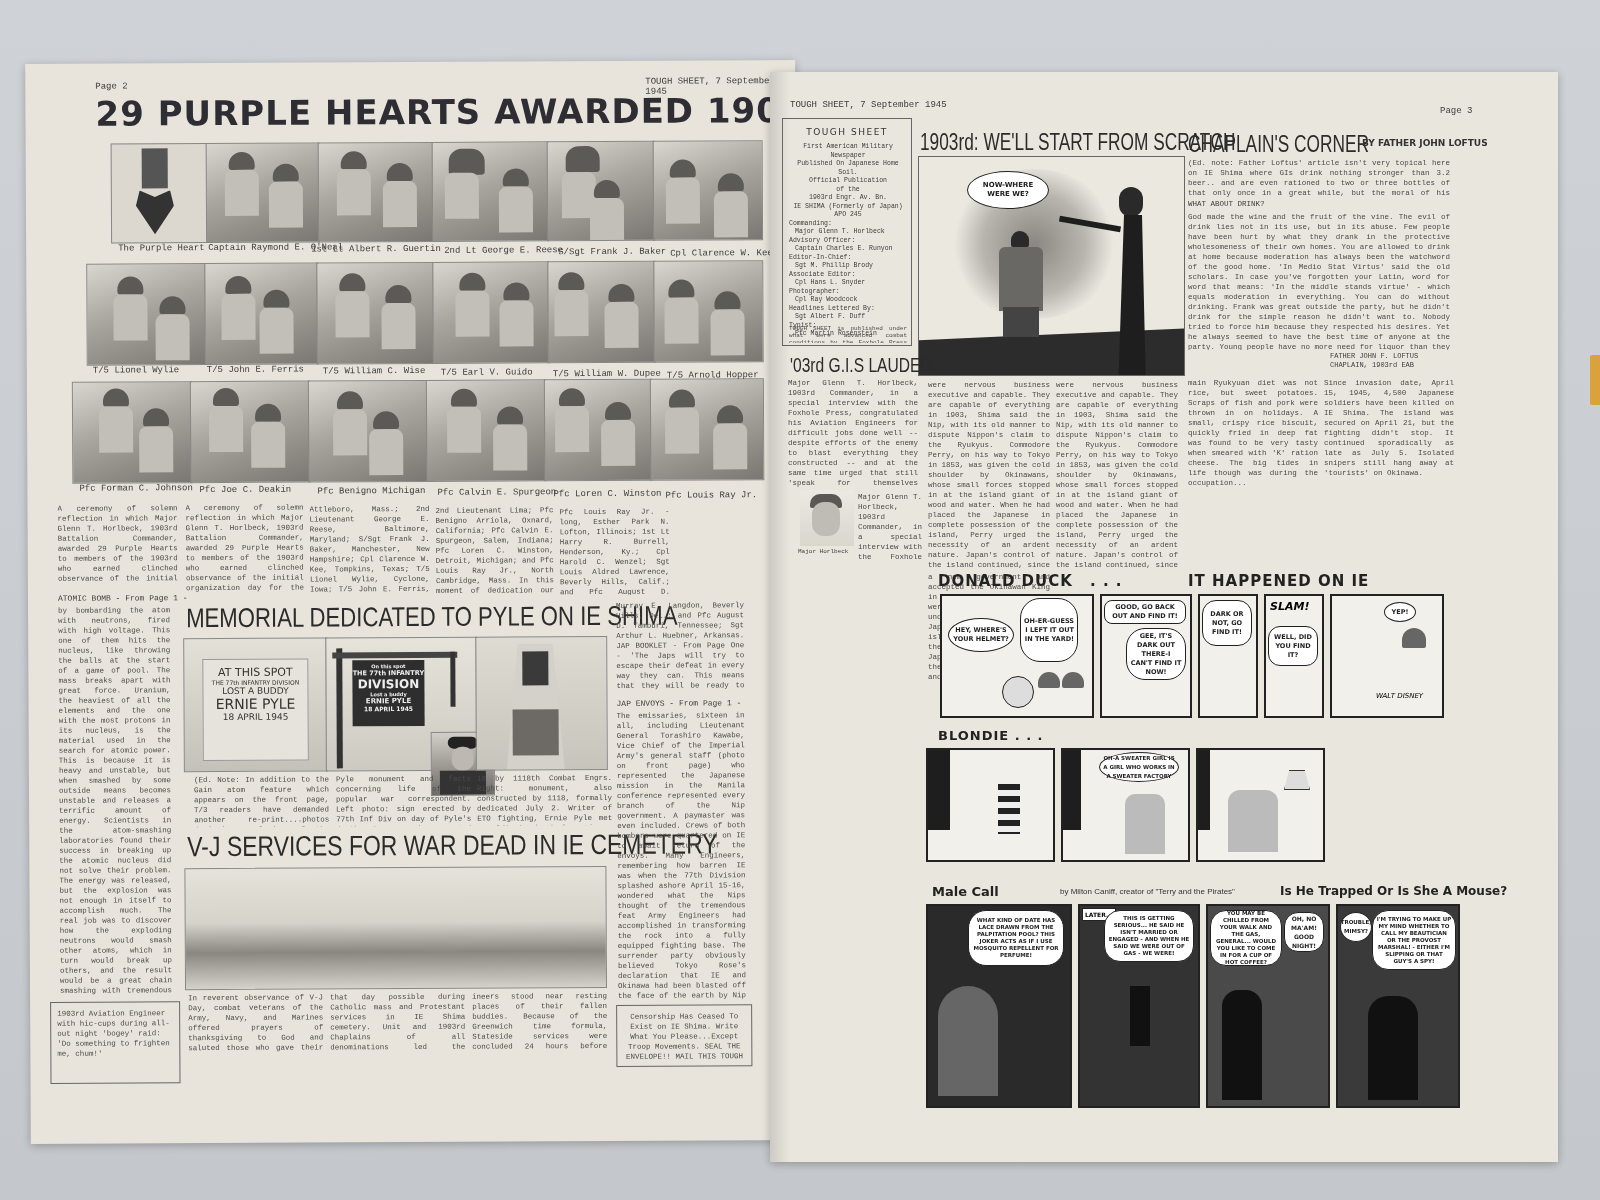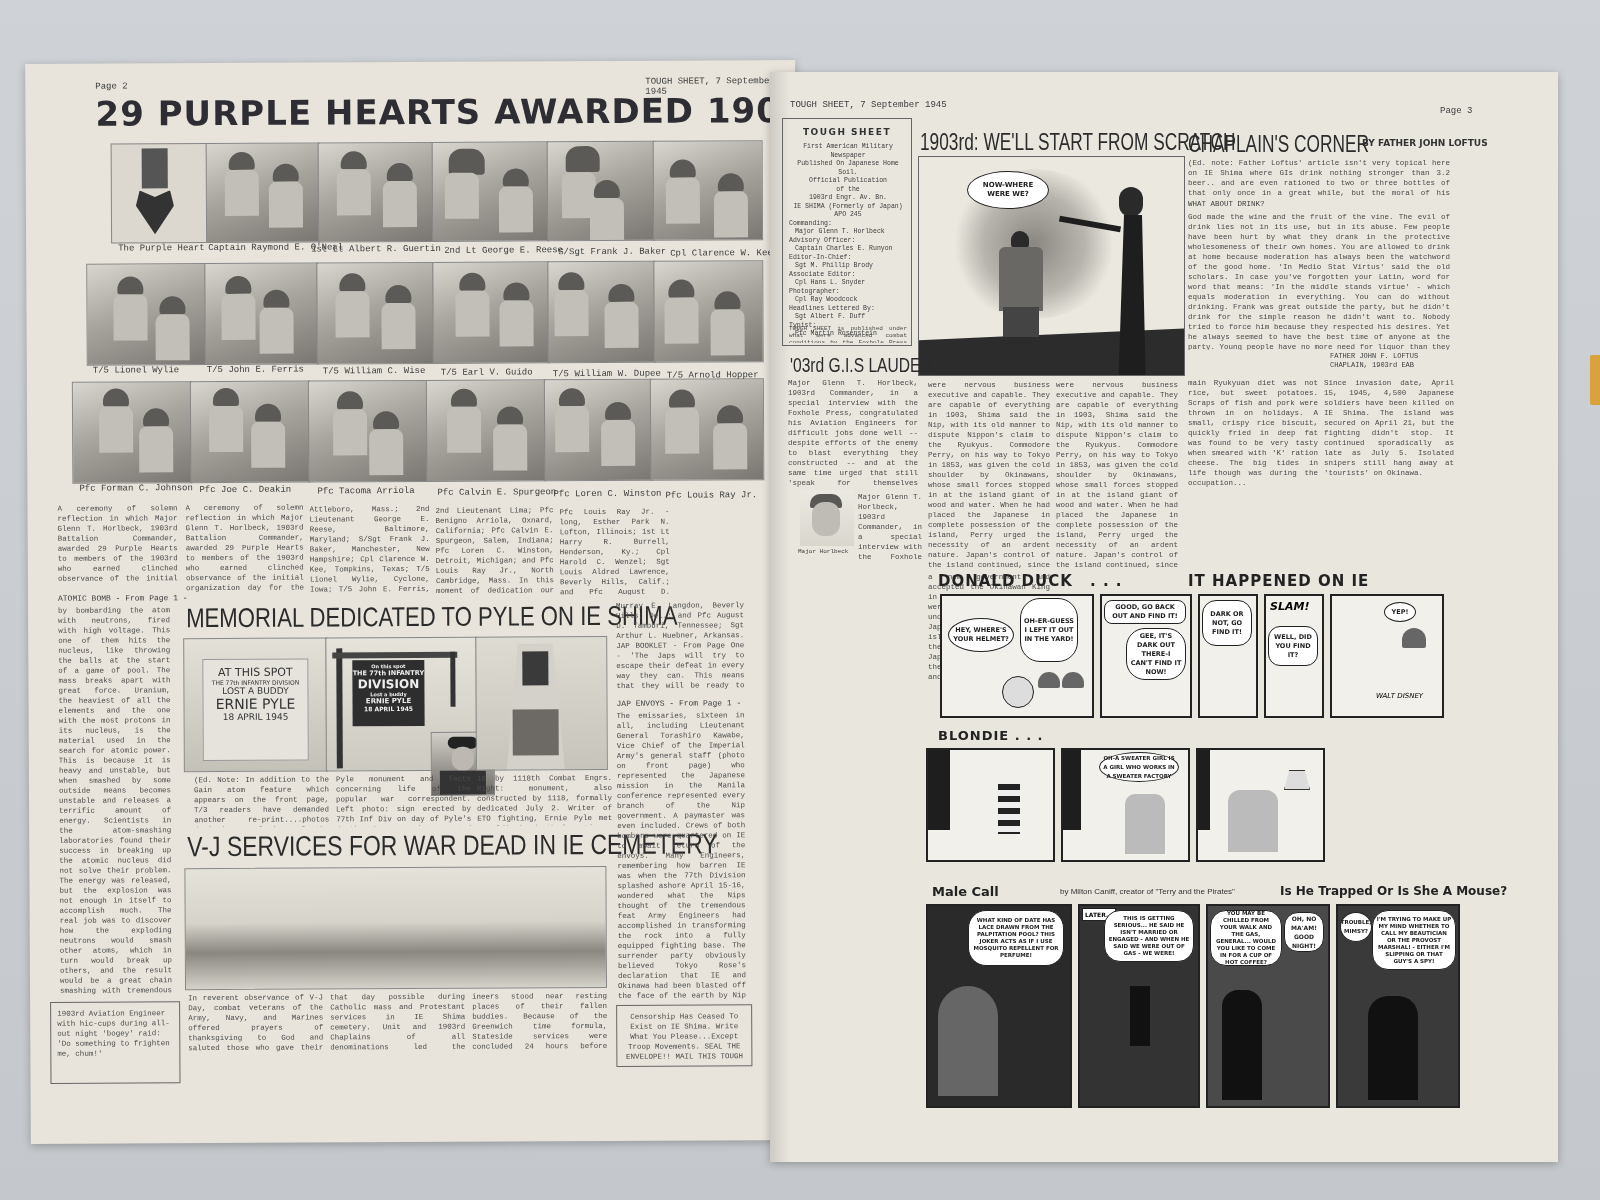--- a/index.html
+++ b/index.html
@@ -158,21 +158,21 @@
 
   <span class="caption mono" style="left:66px;top:302px;">T/5 Lionel Wylie</span>
   <span class="caption mono" style="left:180px;top:302px;">T/5 John E. Ferris</span>
   <span class="caption mono" style="left:296px;top:304px;">T/5 William C. Wise</span>
   <span class="caption mono" style="left:414px;top:306px;">T/5 Earl V. Guido</span>
   <span class="caption mono" style="left:526px;top:308px;">T/5 William W. Dupee</span>
   <span class="caption mono" style="left:640px;top:310px;">T/5 Arnold Hopper</span>
 
   <span class="caption mono" style="left:52px;top:420px;">Pfc Forman C. Johnson</span>
   <span class="caption mono" style="left:172px;top:422px;">Pfc Joe C. Deakin</span>
-  <span class="caption mono" style="left:290px;top:424px;">Pfc Tacoma Arriola</span>
+  <span class="caption mono" style="left:290px;top:424px;">Pfc Benigno Michigan</span>
   <span class="caption mono" style="left:410px;top:426px;">Pfc Calvin E. Spurgeon</span>
   <span class="caption mono" style="left:526px;top:428px;">Pfc Loren C. Winston</span>
   <span class="caption mono" style="left:638px;top:430px;">Pfc Louis Ray Jr.</span>
 
   <div class="textcol mono" style="left:30px;top:440px;width:120px;height:80px;">A ceremony of solemn reflection in which Major Glenn T. Horlbeck, 1903rd Battalion Commander, awarded 29 Purple Hearts to members of the 1903rd who earned clinched observance of the initial organization day for the 1903rd Engineering Aviation Battalion on IE Shima recently. Due to evacuation and hospitalization, thirteen of those to be honored were not present. In presenting the symbols of personal and physical sacrifice, established by General George Washington at Newburgh during the War of the Revolution August 7, 1782, Major Horlbeck said, 'I hope the future will bring us only occasions celebrating achievement rather than the one today which symbolizes the personal sufferings of my men due to enemy action.'</div>
   <div class="textcol mono" style="left:158px;top:440px;width:118px;height:90px;">A ceremony of solemn reflection in which Major Glenn T. Horlbeck, 1903rd Battalion Commander, awarded 29 Purple Hearts to members of the 1903rd who earned clinched observance of the initial organization day for the 1903rd Engineering Aviation Battalion on IE Shima recently. Due to evacuation and hospitalization, thirteen of those to be honored were not present. In presenting the symbols of personal and physical sacrifice, established by General George Washington at Newburgh during the War of the Revolution August 7, 1782, Major Horlbeck said, 'I hope the future will bring us only occasions celebrating achievement rather than the one today which symbolizes the personal sufferings of my men due to enemy action.'</div>
   <div class="textcol mono" style="left:282px;top:442px;width:120px;height:88px;">Attleboro, Mass.; 2nd Lieutenant George E. Reese, Baltimore, Maryland; S/Sgt Frank J. Baker, Manchester, New Hampshire; Cpl Clarence W. Kee, Tompkins, Texas; T/5 Lionel Wylie, Cyclone, Iowa; T/5 John E. Ferris, East Hempstead, Long Island, New York; T/5 William C. Wise, Butler, Pennsylvania; T/5 Earl V. Guido, New Orleans, La.; T/5 William W. Dupee, Pensacola, Florida; Pfc Forman C. Johnson, St. Paul, Minn.; Pfc Joe C. Deakin, Texas City.</div>
   <div class="textcol mono" style="left:408px;top:444px;width:118px;height:88px;">2nd Lieutenant Lima; Pfc Benigno Arriola, Oxnard, California; Pfc Calvin E. Spurgeon, Salem, Indiana; Pfc Loren C. Winston, Detroit, Michigan; and Pfc Louis Ray Jr., North Cambridge, Mass. In this moment of dedication our thoughts are of those who were unable to be here this afternoon because of their wounds: Major Ben Johnson, Tacoma, Washington.</div>
   <div class="textcol mono" style="left:532px;top:446px;width:110px;height:88px;">Pfc Louis Ray Jr. - long, Esther Park N. Lofton, Illinois; 1st Lt Harry R. Burrell, Henderson, Ky.; Cpl Harold C. Wenzel; Sgt Louis Aldred Lawrence, Beverly Hills, Calif.; and Pfc August D. Tamburi, Tennessee; Sgt Arthur L. Huebner, Arkansas.</div>
 
@@ -232,21 +232,21 @@
     <div class="textcol mono" style="left:6px;top:6px;width:122px;height:50px;text-align:center;">Censorship Has Ceased To Exist on IE Shima. Write What You Please...Except Troop Movements. SEAL THE ENVELOPE!! MAIL THIS TOUGH SHEET!!</div>
   </div>
 </div>
 
 <div class="page right">
   <div class="fold"></div>
   <span class="folio mono" style="left:20px;top:28px;">TOUGH SHEET, 7 September 1945</span>
   <span class="folio mono" style="left:670px;top:34px;">Page 3</span>
 
   <div class="box" style="left:12px;top:46px;width:128px;height:226px;">
-    <div style="position:absolute;left:0;top:8px;width:100%;text-align:center;font-family:'DejaVu Sans',sans-serif;font-weight:bold;font-size:9px;letter-spacing:1.5px;color:#333;">TOUGH SHEET</div>
+    <div style="position:absolute;left:0;top:8px;width:100%;text-align:center;font-family:'DejaVu Sans',sans-serif;font-weight:normal;font-size:9px;letter-spacing:1.5px;color:#333;">TOUGH SHEET</div>
     <div class="mono" style="position:absolute;left:6px;top:24px;width:118px;font-size:6.5px;line-height:8.5px;">
       <div style="text-align:center">First American Military Newspaper</div>
       <div style="text-align:center">Published On Japanese Home Soil.</div>
       <div style="text-align:center">Official Publication</div>
       <div style="text-align:center">of the</div>
       <div style="text-align:center">1903rd Engr. Av. Bn.</div>
       <div style="text-align:center">IE SHIMA (Formerly of Japan)</div>
       <div style="text-align:center">APO 245</div>
       <div>Commanding:</div>
       <div style="padding-left:6px">Major Glenn T. Horlbeck</div>
@@ -304,21 +304,21 @@
   <div class="textcol mono" style="left:554px;top:306px;width:130px;height:190px;">Since invasion date, April 15, 1945, 4,500 Japanese soldiers have been killed on IE Shima. The island was secured on April 21, but the fighting didn't stop. It continued sporadically as late as July 5. Isolated snipers still hang away at 'tourists' on Okinawa.</div>
 
   <div class="textcol mono" style="left:158px;top:500px;width:122px;height:580px;">a new government and accepted the Okinawan King in 1872. The Ryukyu Islands were annexed and placed under Japanese sovereignty. Japan's conquest of the islands began in 1609, when the Satsuma clan invaded. Japan's foreign policy kept the Ryukyus under control and Korea as tribute.</div>
 
   <div class="strip-title" style="left:168px;top:500px;">DONALD DUCK</div>
   <div class="strip-title" style="left:320px;top:500px;">. . .</div>
   <div class="strip-title" style="left:418px;top:500px;">IT HAPPENED ON IE</div>
   <div class="strip" style="left:170px;top:522px;">
     <div class="panel" style="width:150px;height:120px;">
       <div class="bubble" style="left:6px;top:22px;width:66px;height:34px;font-size:6.5px;">HEY, WHERE'S YOUR HELMET?</div>
-      <div class="bubble" style="left:78px;top:2px;width:58px;height:64px;border-radius:20px;font-size:6.5px;">OH-ER-GUESS I LEFT IT OUT IN THE YARD!</div>
+      <div class="bubble" style="left:78px;top:2px;width:58px;height:64px;border-radius:20px;font-size:6.5px;text-align:right;">OH-ER-GUESS I LEFT IT OUT IN THE YARD!</div>
       <div style="position:absolute;left:60px;top:80px;width:30px;height:30px;border-radius:50%;background:#ddd;border:1.5px solid #222;"></div>
       <div style="position:absolute;left:96px;top:76px;width:22px;height:16px;border-radius:11px 11px 2px 2px;background:#666;"></div>
       <div style="position:absolute;left:120px;top:76px;width:22px;height:16px;border-radius:11px 11px 2px 2px;background:#666;"></div>
     </div>
     <div class="panel" style="width:88px;height:120px;">
       <div class="bubble" style="left:2px;top:4px;width:82px;height:24px;border-radius:8px;font-size:6.5px;">GOOD, GO BACK OUT AND FIND IT!</div>
       <div class="bubble" style="left:24px;top:32px;width:60px;height:52px;border-radius:19px;font-size:6.5px;">GEE, IT'S DARK OUT THERE-I CAN'T FIND IT NOW!</div>
     </div>
     <div class="panel" style="width:56px;height:120px;">
       <div class="bubble" style="left:2px;top:4px;width:50px;height:46px;border-radius:14px;font-size:6.5px;">DARK OR NOT, GO FIND IT!</div>

